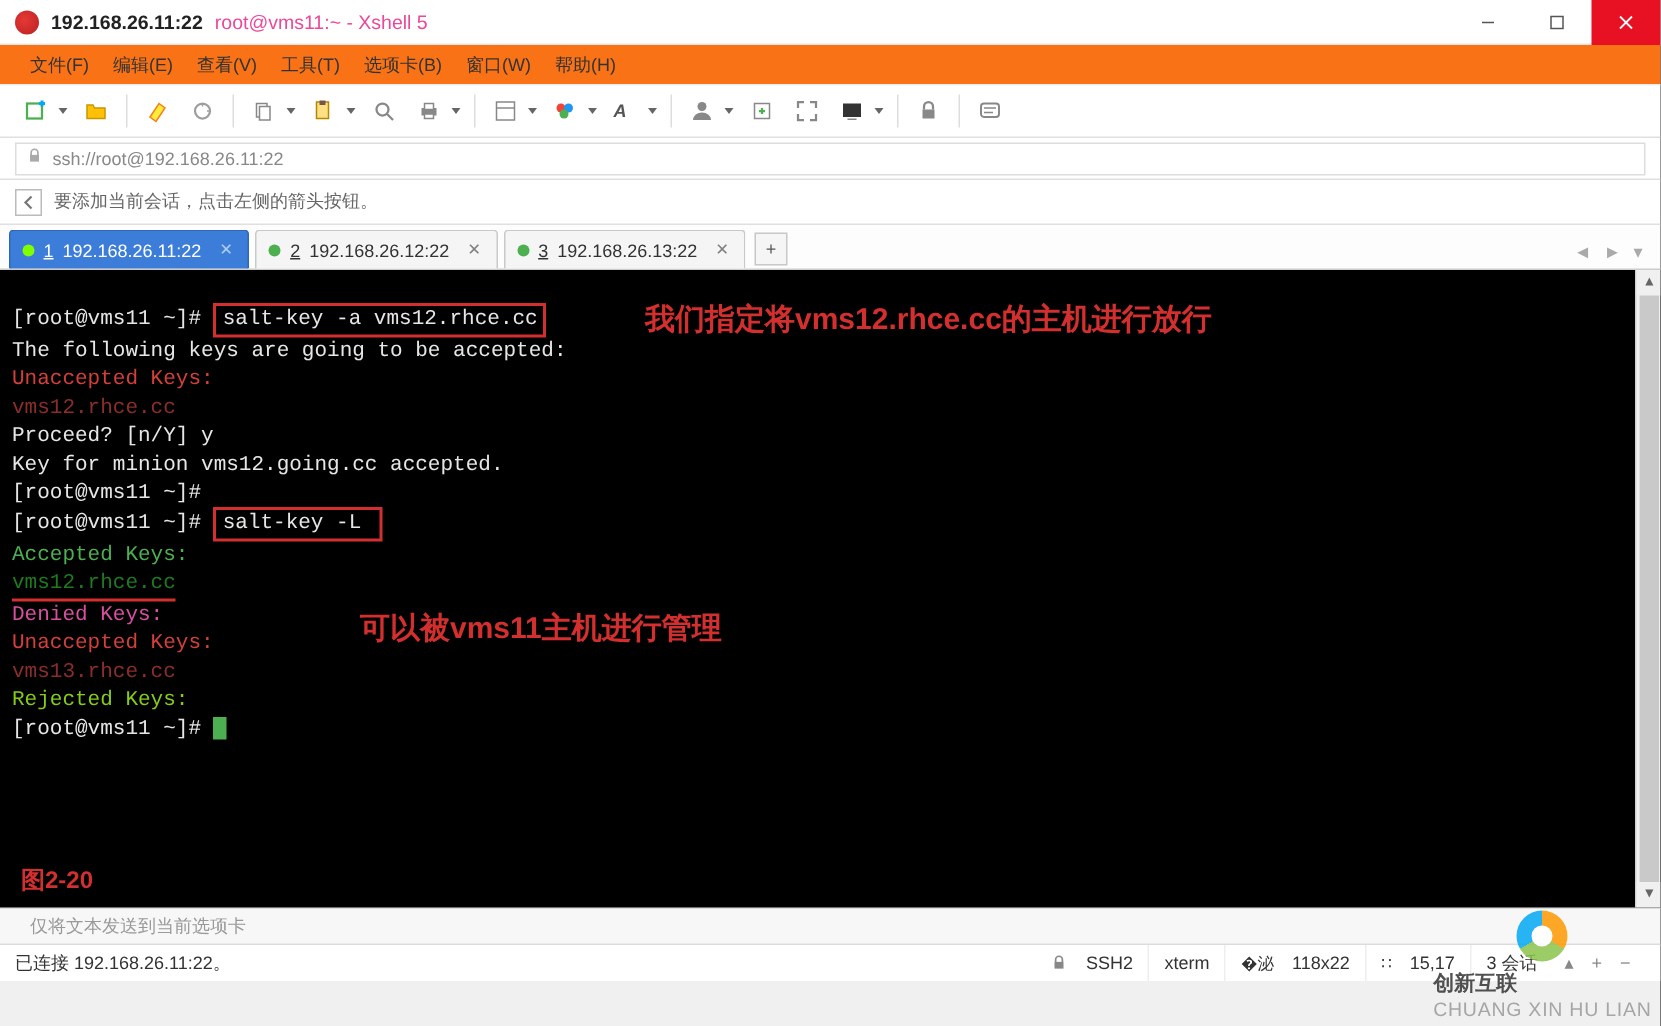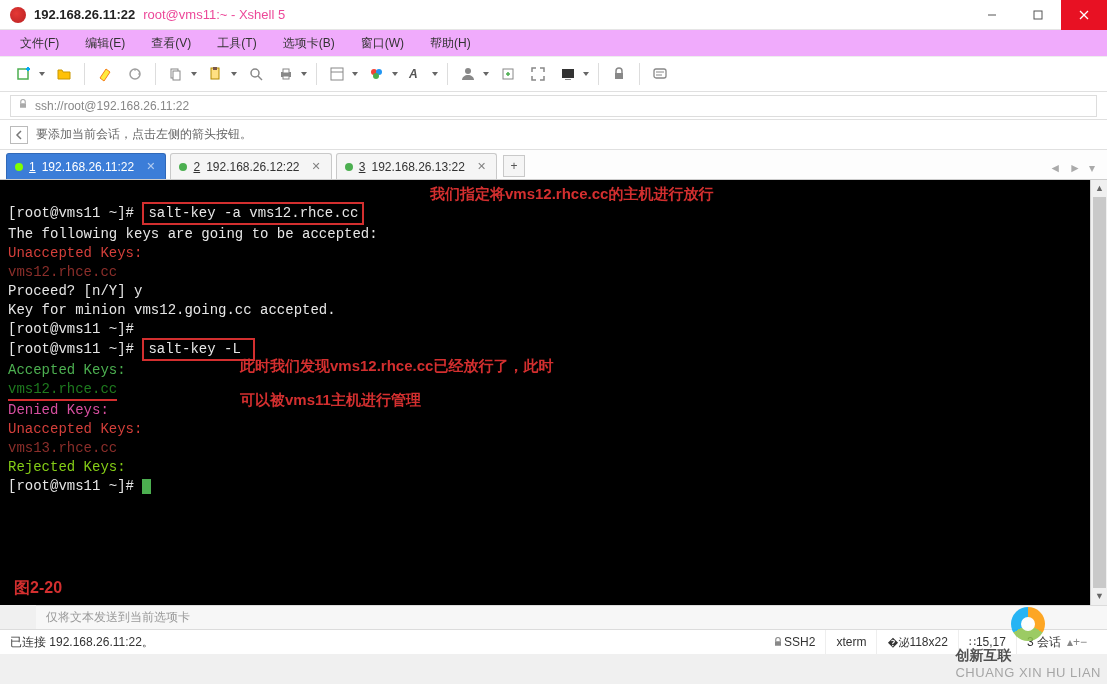--- a/index.html
+++ b/index.html
@@ -34,25 +34,25 @@
     width: 46px; height: 30px;
     display: flex; align-items: center; justify-content: center;
     color: #555;
   }
   .win-btn.close { background: #e81123; color: #fff; }
   .win-btn svg { width: 10px; height: 10px; }
 
   
   .menu-bar {
     height: 26px;
-    background: #f0abfc;
+    background: #f97316;
     display: flex;
     align-items: center;
     padding: 0 12px;
-    gap: 10px;
+    gap: 0;
   }
   .menu-item { padding: 3px 8px; color: #333; }
 
   
   .toolbar {
     height: 36px;
     background: #fff;
     display: flex;
     align-items: center;
     padding: 0 10px;
@@ -193,52 +193,52 @@
     border: 2px solid #d32f2f;
     padding: 0 4px;
     margin-top:-1px;
   }
   .underline-r { border-bottom: 2px solid #d32f2f; display:inline-block; }
 
   .annot {
     position: absolute;
     color: #d32f2f;
     font-family: "Microsoft YaHei", sans-serif;
-    font-size: 15px;
+    font-size: 20px;
     font-weight: bold;
     white-space: nowrap;
+    margin-top: 20px;
   }
   .fig-label {
     position: absolute; left: 14px; bottom: 8px;
     color: #d32f2f; font-family: "Microsoft YaHei", sans-serif;
     font-size: 16px; font-weight: bold;
   }
   .cursor { display:inline-block; width:9px; height:15px; background:#4caf50; vertical-align:middle; }
 
   
   .cmd-bar {
     height: 24px; background: #f7f7f7;
     border-top: 1px solid #dcdcdc;
     display: flex; align-items: center;
-    padding: 0 10px;
+    padding: 0 20px;
     color: #999;
-    margin-left: 36px;
   }
 
   
   .status-bar {
     height: 25px; background: #fff;
     border-top: 1px solid #dcdcdc;
     display: flex; align-items: center;
     padding: 0 10px;
     color: #333;
     font-size: 12px;
   }
   .status-bar .spacer { flex: 1; }
-  .status-seg { display: flex; align-items: center; gap: 0; padding: 0 10px; border-left: 1px solid #eee; height: 100%; }
+  .status-seg { display: flex; align-items: center; gap: 12px; padding: 0 10px; border-left: 1px solid #eee; height: 100%; }
   .status-seg:first-of-type { border-left:none; }
 
   
   .watermark {
     position: absolute;
     right: 6px; bottom: 4px;
     display: flex; align-items: center; gap: 6px;
     opacity: 0.85;
     flex-direction: column;
   }
@@ -468,21 +468,20 @@
 <span class="c-white">[root@vms11 ~]# </span><span class="hl-box c-white">salt-key -L </span>
 <span class="c-green">Accepted Keys:</span>
 <span class="underline-r c-darkgreen">vms12.rhce.cc</span>
 <span class="c-mag">Denied Keys:</span>
 <span class="c-red">Unaccepted Keys:</span>
 <span class="c-darkred">vms13.rhce.cc</span>
 <span class="c-cyan">Rejected Keys:</span>
 <span class="c-white">[root@vms11 ~]# </span><span class="cursor"></span>
 
   <div class="annot" style="left:430px; top:4px;">我们指定将vms12.rhce.cc的主机进行放行</div>
-  <div class="annot" style="left:240px; top:176px;">此时我们发现vms12.rhce.cc已经放行了，此时</div>
   <div class="annot" style="left:240px; top:210px;">可以被vms11主机进行管理</div>
   <div class="fig-label">图2-20</div>
 
   <div class="scrollbar">
     <div class="up">▴</div>
     <div class="thumb"></div>
     <div class="down">▾</div>
   </div>
 </div>
 

